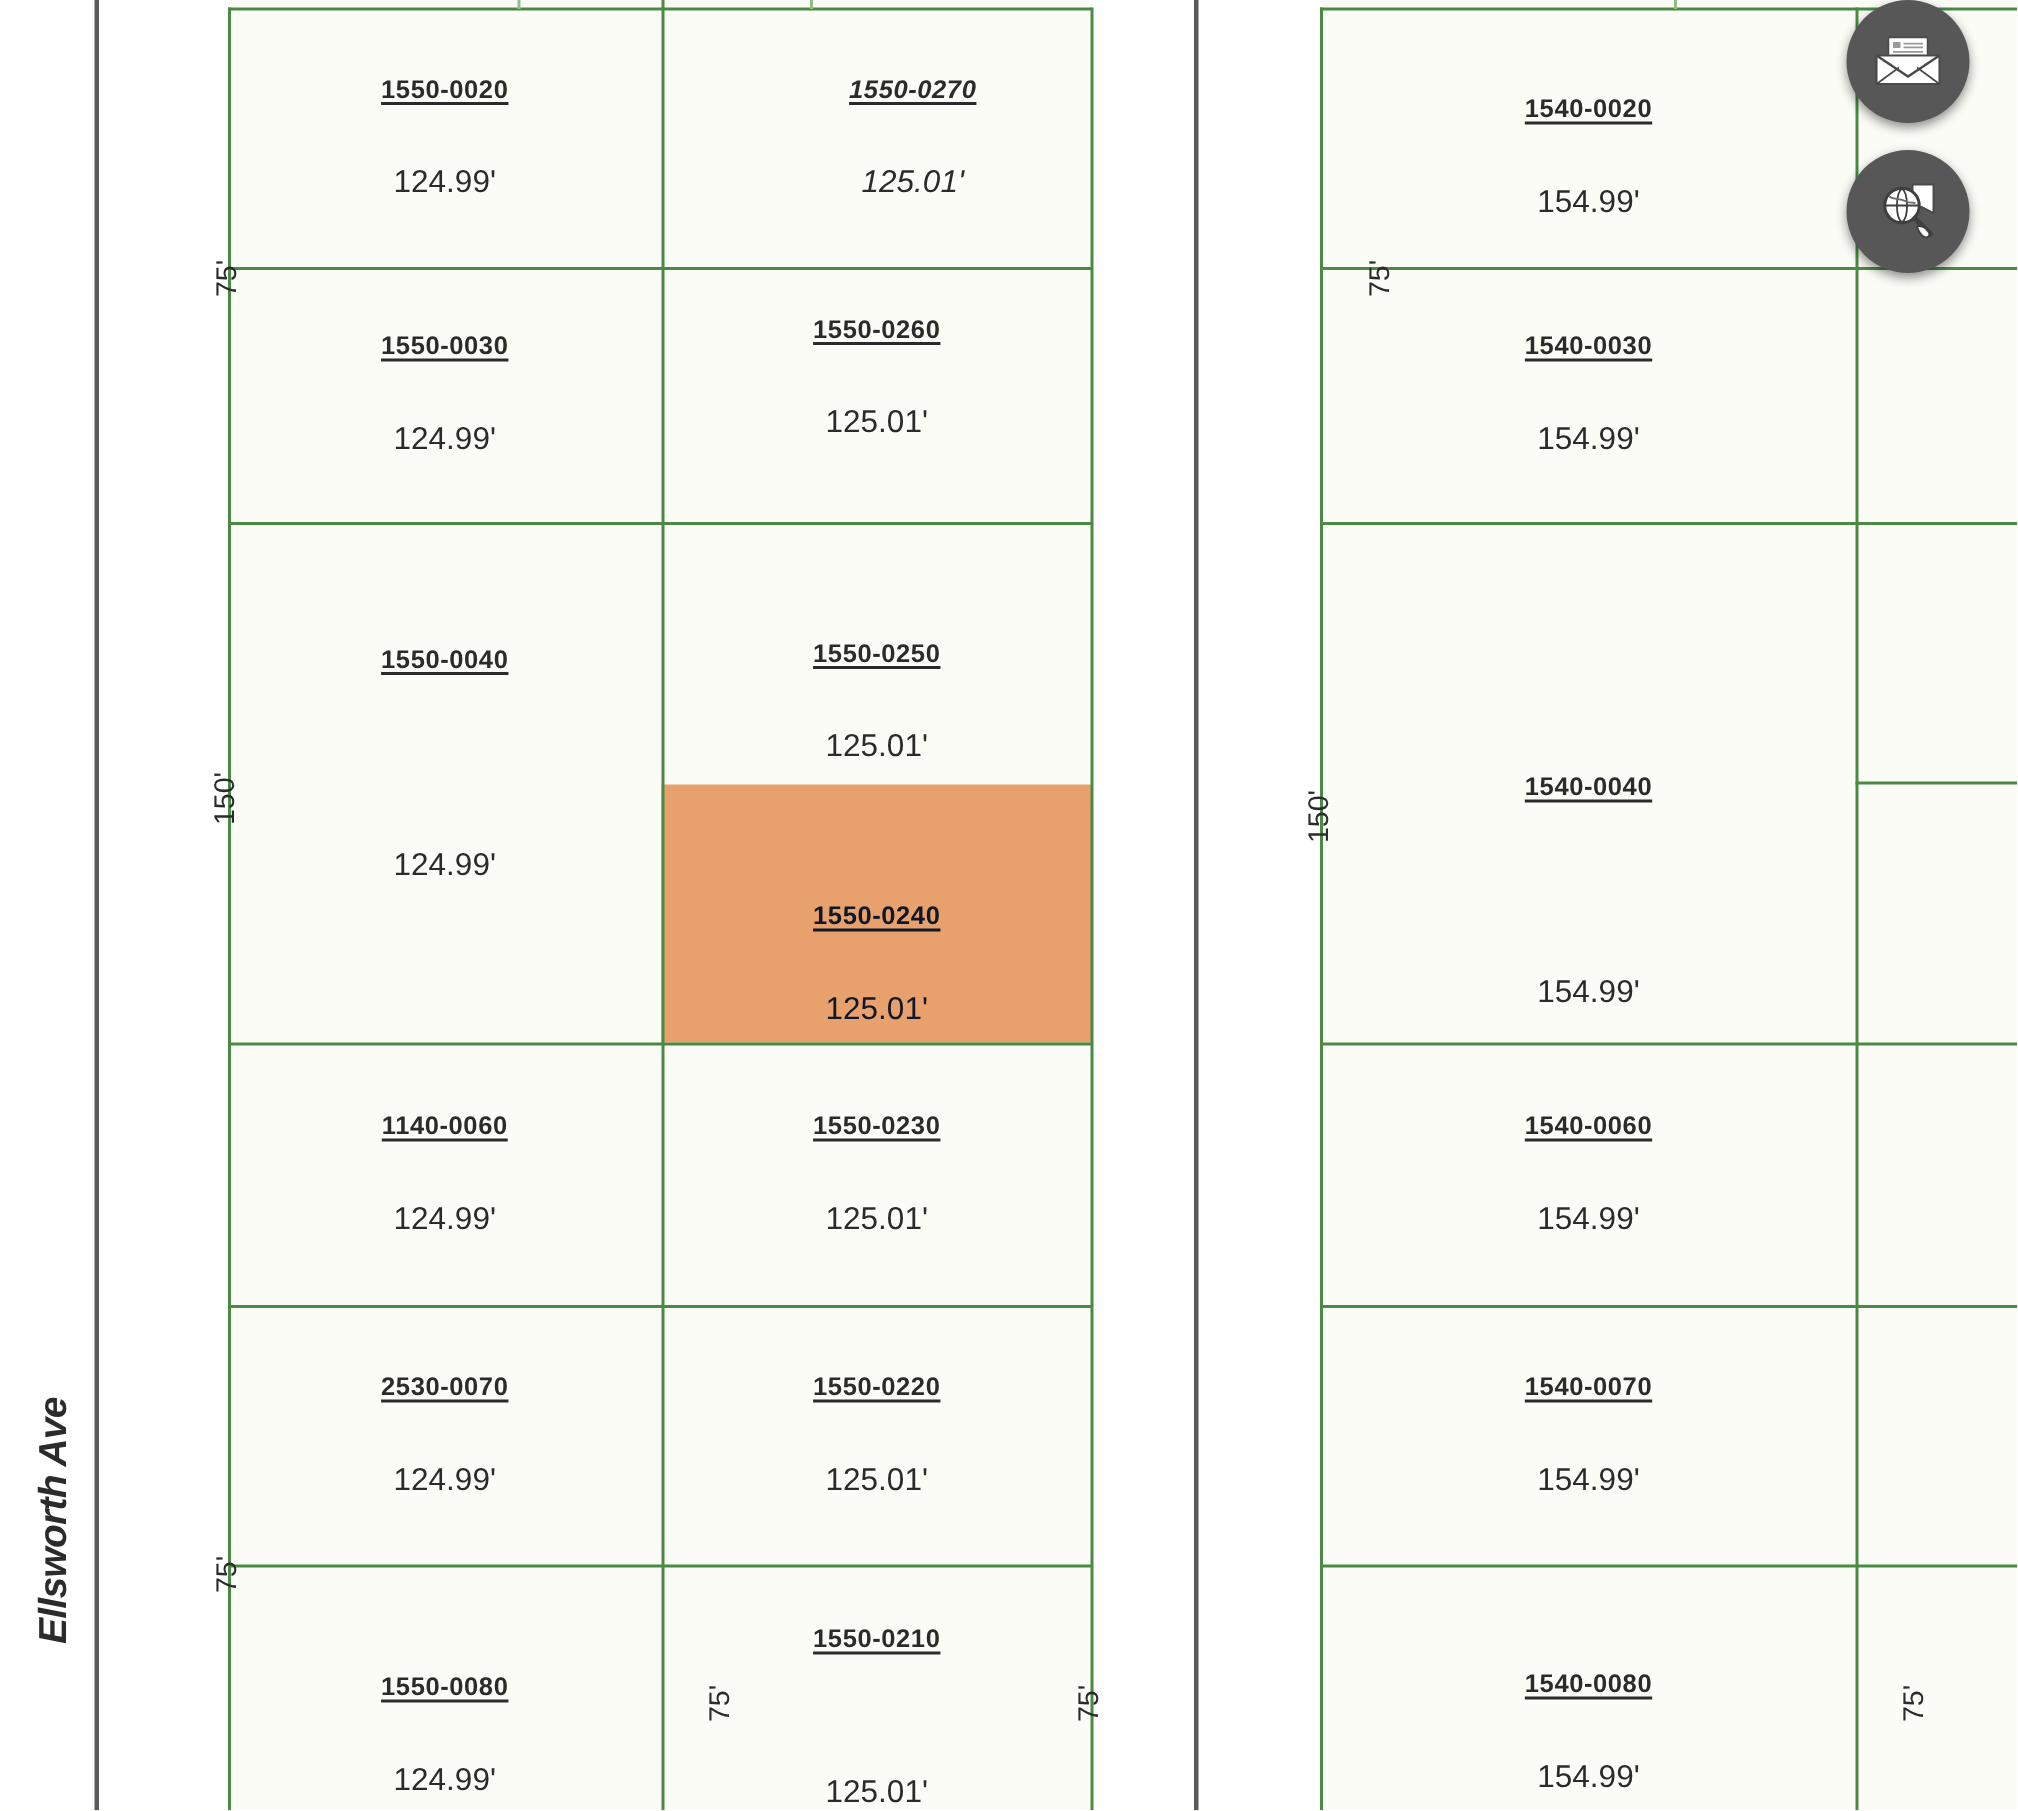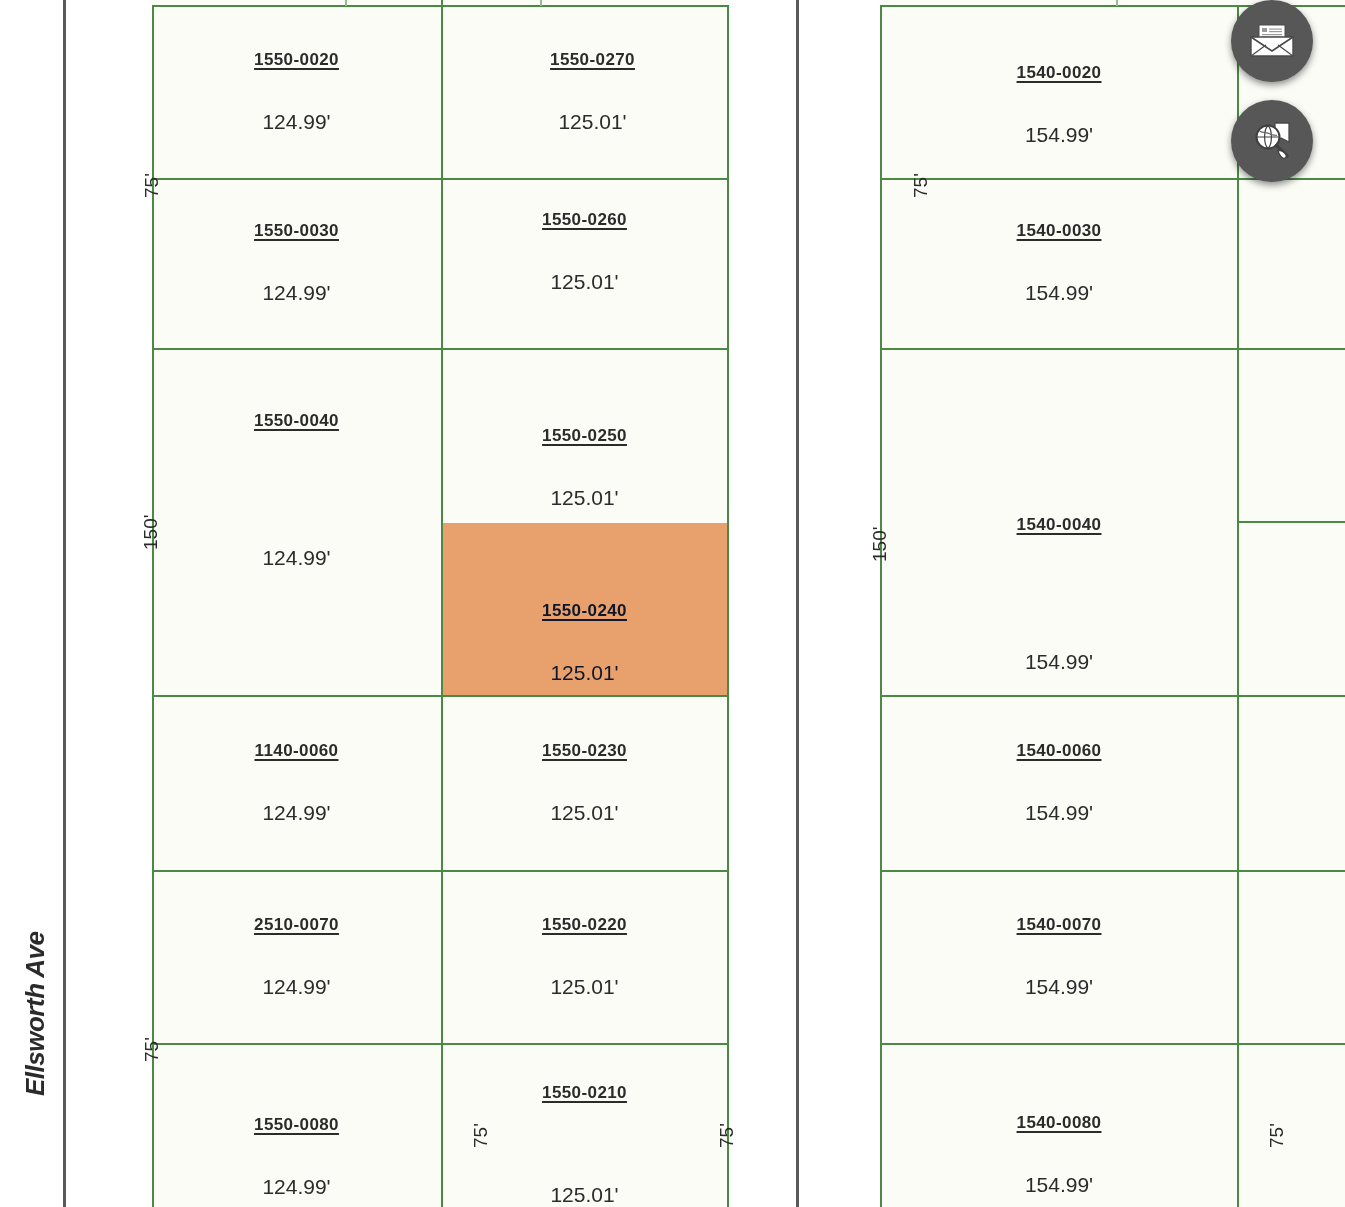--- a/index.html
+++ b/index.html
@@ -145,45 +145,45 @@
     <div style="height:40px"></div>
     <span class="pdim">124.99'</span>
   </div>
 
   <div class="parcel" style="left:152px;top:178px;width:289px;height:170px;">
     <span class="pid">1550-0030</span>
     <div style="height:40px"></div>
     <span class="pdim">124.99'</span>
   </div>
 
-  <div class="parcel" style="left:152px;top:348px;width:289px;height:347px;justify-content:flex-start;padding-top:63px;">
+  <div class="parcel" style="left:152px;top:348px;width:289px;height:347px;justify-content:flex-start;padding-top:82px;">
     <span class="pid">1550-0040</span>
     <div style="height:115px"></div>
     <span class="pdim">124.99'</span>
   </div>
 
   <div class="parcel" style="left:152px;top:695px;width:289px;height:175px;">
     <span class="pid">1140-0060</span>
     <div style="height:40px"></div>
     <span class="pdim">124.99'</span>
   </div>
 
   <div class="parcel" style="left:152px;top:870px;width:289px;height:173px;">
-    <span class="pid">2510-0070</span>
+    <span class="pid">2530-0070</span>
     <div style="height:40px"></div>
     <span class="pdim">124.99'</span>
   </div>
 
   <div class="parcel" style="left:152px;top:1043px;width:289px;height:164px;justify-content:flex-start;padding-top:72px;">
     <span class="pid">1550-0080</span>
     <div style="height:40px"></div>
     <span class="pdim">124.99'</span>
   </div>
 
-  <div class="parcel" style="left:449px;top:5px;width:287px;height:173px;">
+  <div class="parcel" style="left:465px;top:5px;width:287px;height:173px;font-style:italic;">
     <span class="pid">1550-0270</span>
     <div style="height:40px"></div>
     <span class="pdim">125.01'</span>
   </div>
 
   <div class="parcel" style="left:441px;top:178px;width:287px;height:148px;">
     <span class="pid">1550-0260</span>
     <div style="height:40px"></div>
     <span class="pdim">125.01'</span>
   </div>

